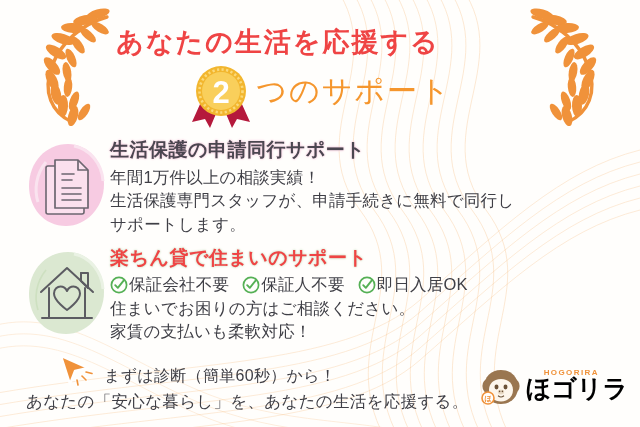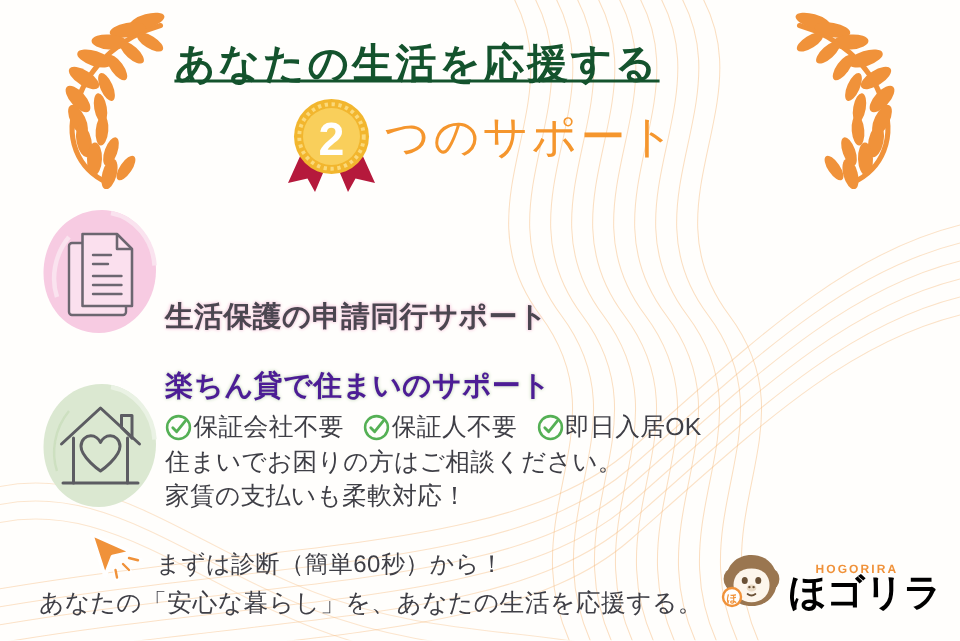--- a/index.html
+++ b/index.html
@@ -41,23 +41,22 @@
   }
   .title-line1 {
     position: absolute;
     top: 24px;
     left: 0;
     width: 556px;
     text-align: center;
     font-size: 27px;
     font-weight: bold;
     letter-spacing: 2px;
-    color: #14532d;
-    white-space: nowrap;
-    text-decoration: underline;
+    color: #ef4444;
+    white-space: nowrap;
   }
   .title-line2-wrap {
     position: absolute;
     top: 62px;
     left: 0;
     width: 640px;
     display: flex;
     align-items: center;
     justify-content: center;
   }
@@ -78,21 +77,21 @@
     top: -4px;
   }
 
   
   .section {
     position: absolute;
     left: 24px;
     width: 600px;
     z-index: 3;
     display: flex;
-    align-items: flex-end;
+    align-items: center;
   }
   #section-1 { top: 136px; }
   #section-2 { top: 244px; }
 
   .icon-badge {
     position: relative;
     width: 86px;
     height: 92px;
     flex: none;
   }
@@ -103,21 +102,21 @@
   .section-heading {
     font-size: 19px;
     font-weight: bold;
     letter-spacing: 0.5px;
     line-height: 1.25;
     margin: 0 0 4px 0;
     color: #4b4650;
     white-space: nowrap;
   }
   #heading-1 { text-shadow: 0 0 2px #f4c9dd, 0 0 3px #f6d2e2; }
-  #heading-2 { color: #4c1d95; text-shadow: 0 0 2px #cfe0c8, 0 0 3px #d9e6d2; }
+  #heading-2 { color: #ef4444; text-shadow: 0 0 2px #cfe0c8, 0 0 3px #d9e6d2; }
 
   .section-text {
     font-size: 16.5px;
     line-height: 1.42;
     color: #3f3f46;
     letter-spacing: 0.2px;
   }
   .section-text div { white-space: nowrap; }
 
   .check-row {
@@ -170,21 +169,21 @@
     font-size: 16.5px;
     color: #3f3f46;
     letter-spacing: 0.3px;
     white-space: nowrap;
   }
   .logo {
     position: absolute;
     right: 12px;
     top: 16px;
     display: flex;
-    align-items: flex-end;
+    align-items: flex-start;
     gap: 4px;
   }
   .logo-mark { flex: none; }
   .logo-text { position: relative; flex: none; }
 </style>
 </head>
 <body>
 
 <div id="banner">
 
@@ -300,20 +299,25 @@
           <line x1="38" y1="34" x2="50" y2="34"></line>
           <line x1="38" y1="40" x2="48" y2="40"></line>
           <line x1="38" y1="48" x2="57" y2="48"></line>
           <line x1="38" y1="54" x2="57" y2="54"></line>
           <line x1="38" y1="60" x2="57" y2="60"></line>
         </g>
       </svg>
     </div>
     <div class="section-body">
       <div class="section-heading" id="heading-1">生活保護の申請同行サポート</div>
+      <div class="section-text">
+        <div>年間1万件以上の相談実績！</div>
+        <div>生活保護専門スタッフが、申請手続きに無料で同行し</div>
+        <div>サポートします。</div>
+      </div>
     </div>
   </div>
 
   <div class="section" id="section-2">
     <div class="icon-badge">
       <svg width="86" height="92" viewBox="0 0 86 92">
         <path d="M44,4 C64,4 80,22 80,44 C80,68 62,86 42,86 C20,86 5,68 5,46 C5,22 22,4 44,4 Z" fill="#dbe8d1"></path>
         <path d="M50,6 C66,9 78,24 79,41" fill="none" stroke="#eaf2e4" stroke-width="3"></path>
         <path d="M14,62 C10,50 12,34 22,22" fill="none" stroke="#c9ddbc" stroke-width="1.6" opacity="0.8"></path>
         <g fill="none" stroke="#5c5c62" stroke-width="2" stroke-linecap="round" stroke-linejoin="round">

